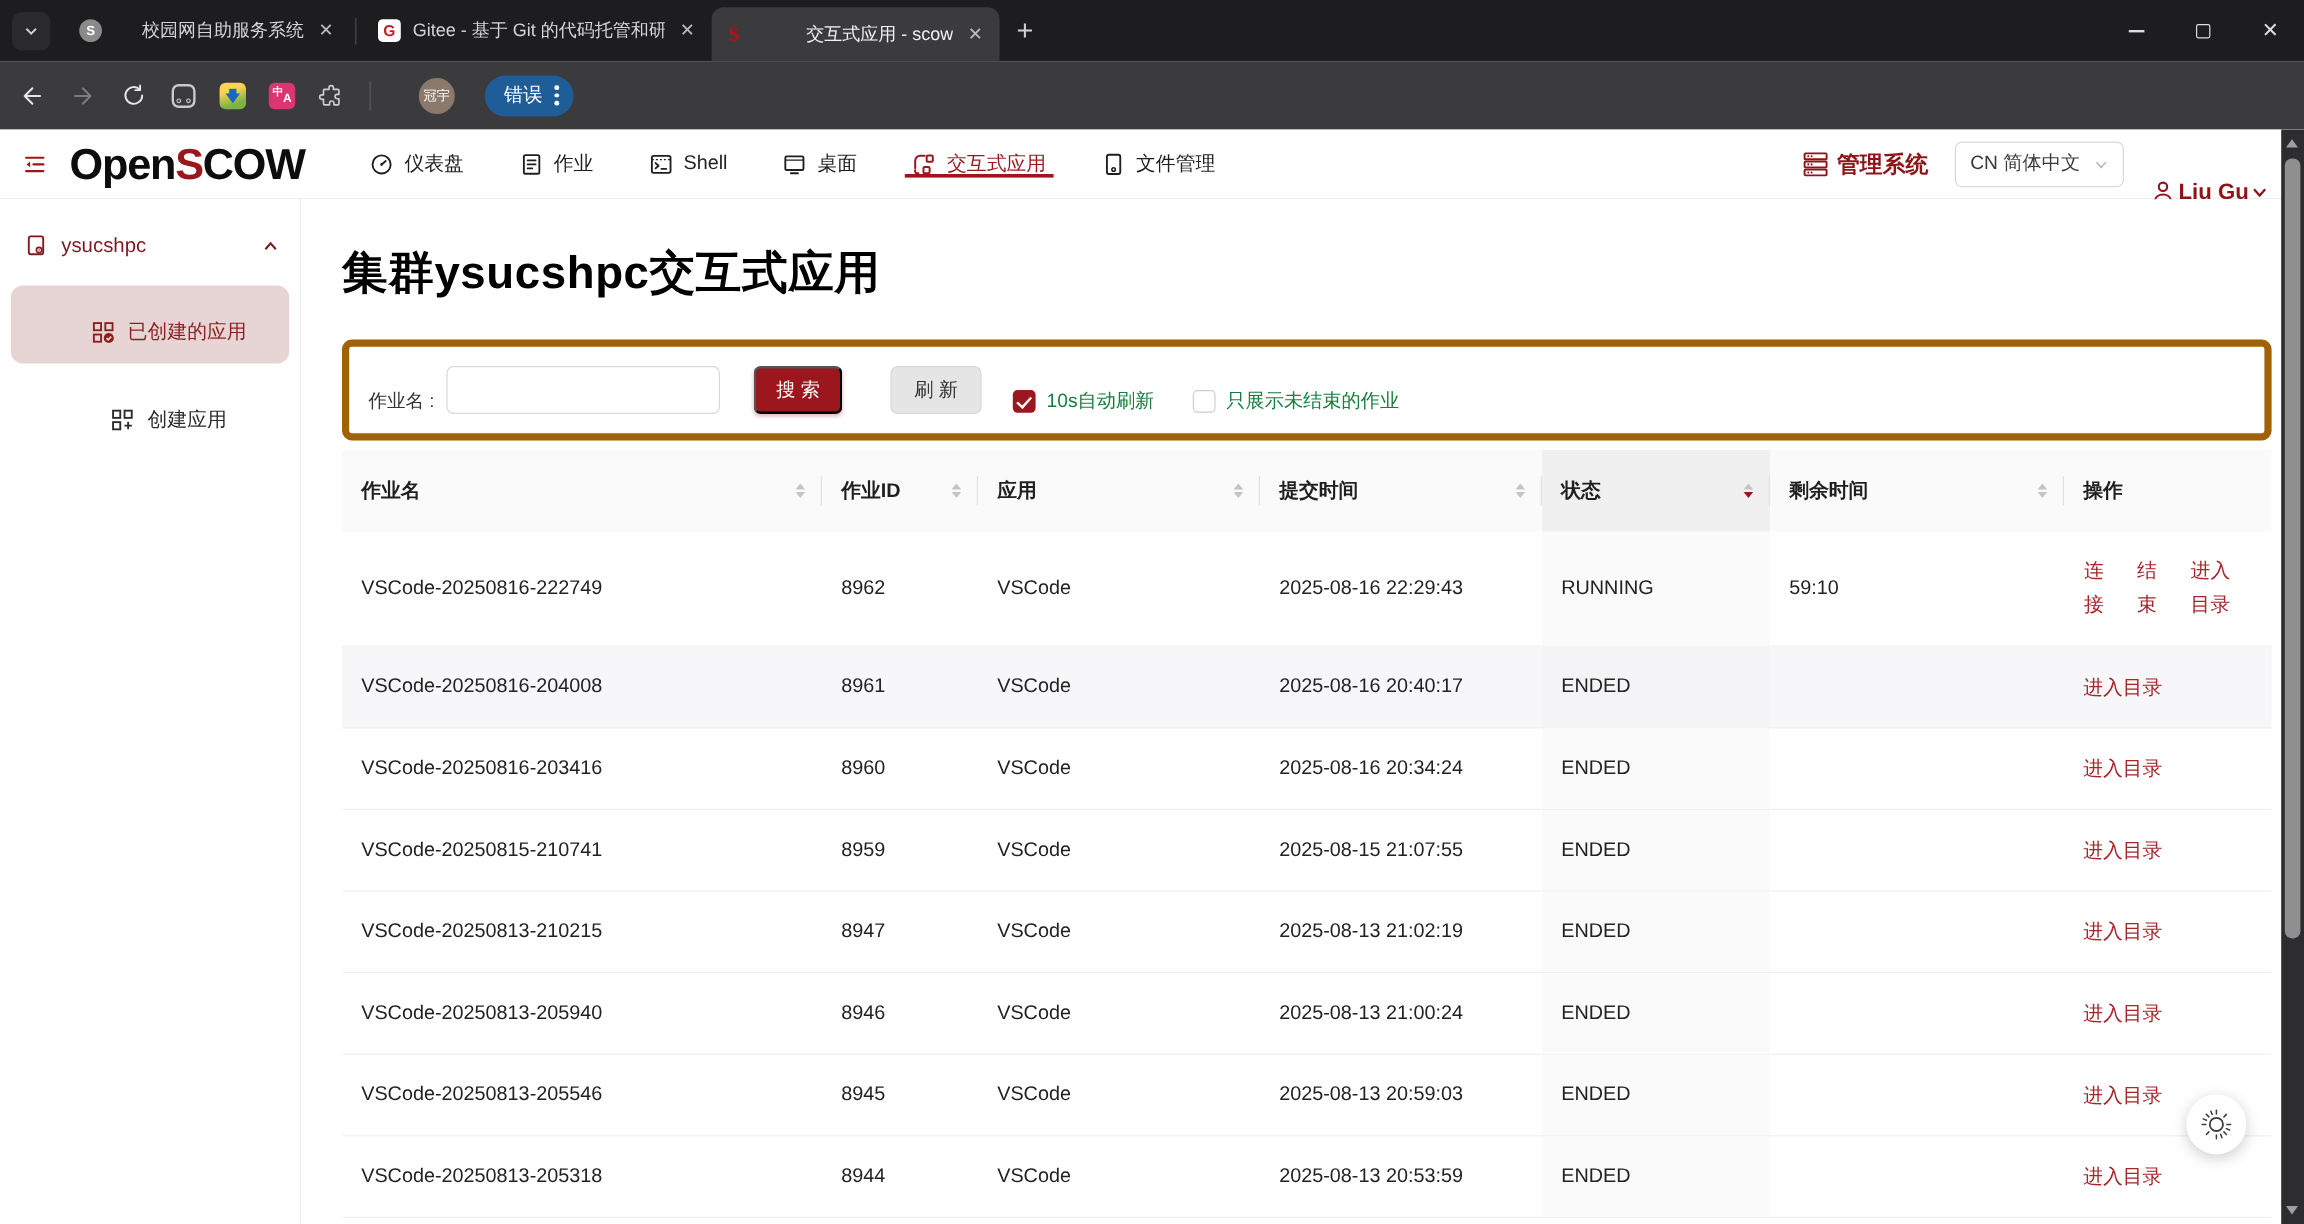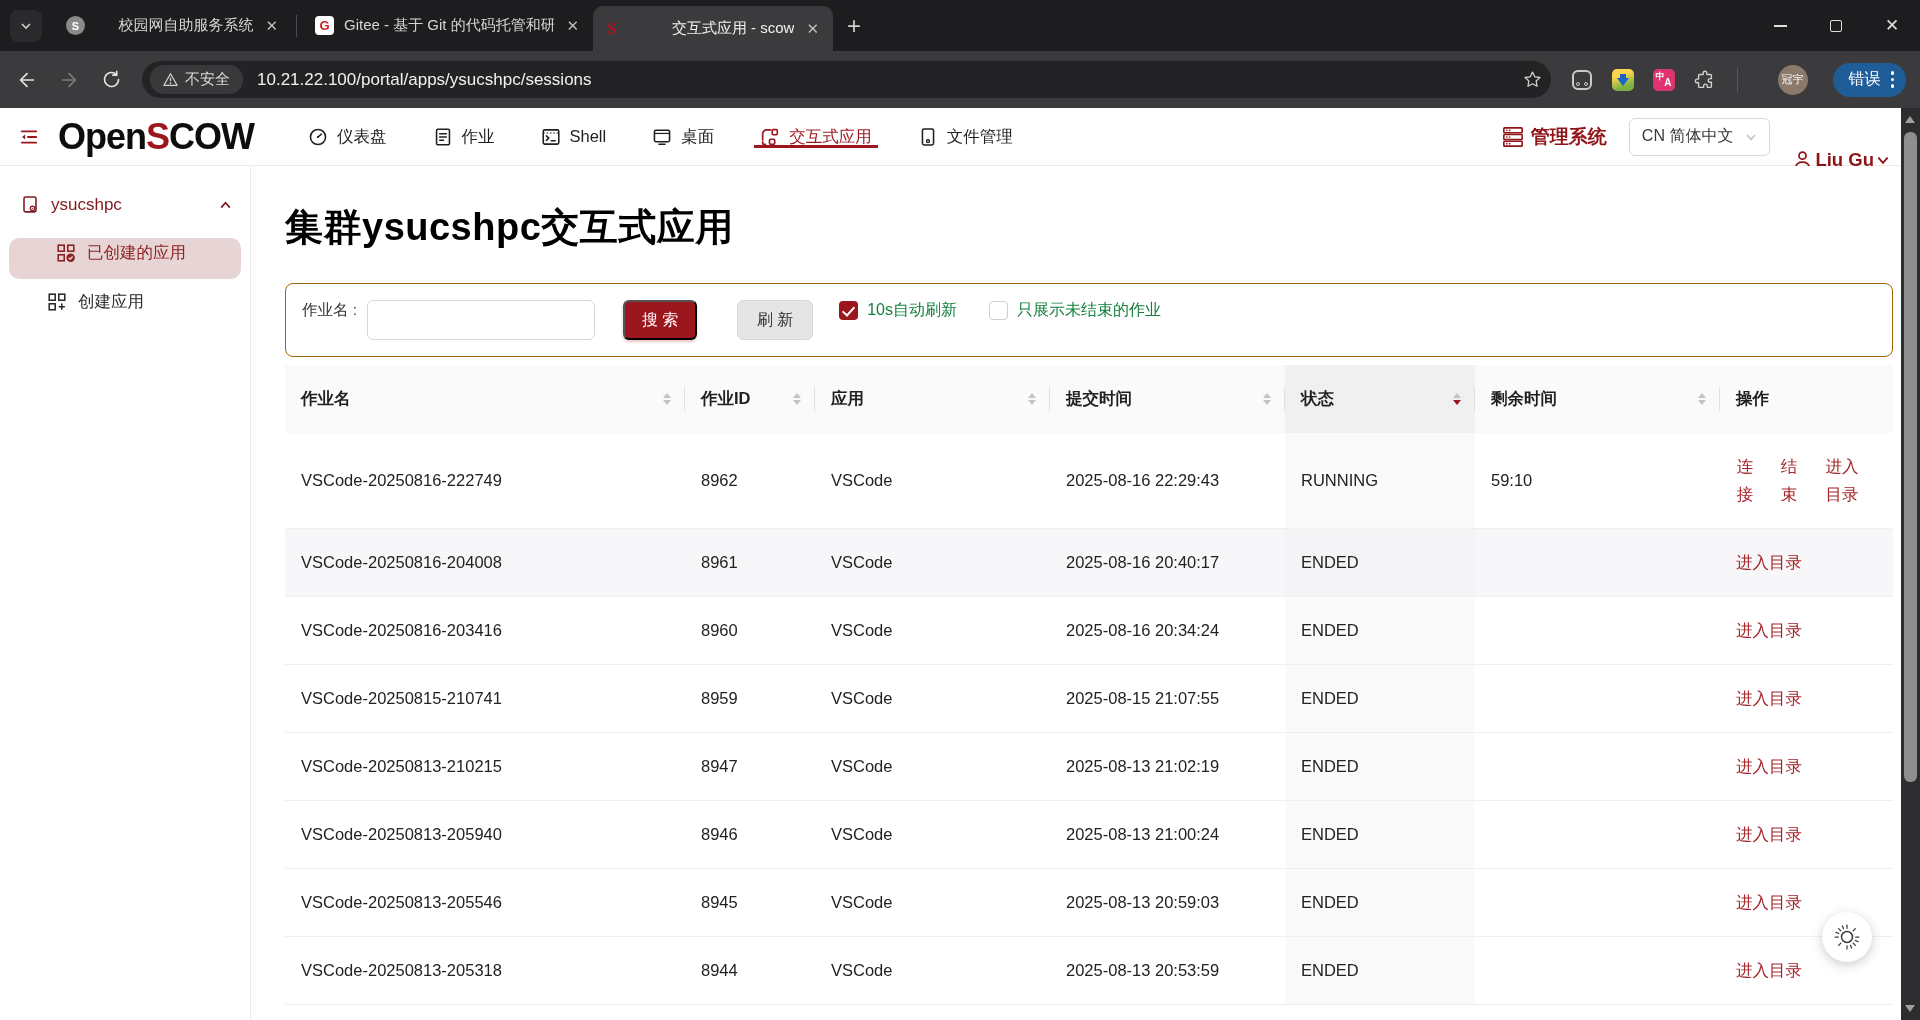--- a/index.html
+++ b/index.html
@@ -62,27 +62,27 @@
   .nv-right { margin-left:auto; display:flex; align-items:center; gap:22px; }
   .admin-link { display:flex; align-items:center; gap:7px; color:#8e1418; font-weight:700; font-size:19px; }
   .lang-select { height:38px; border:1px solid #d9d9d9; border-radius:6px; display:flex; align-items:center; gap:12px; padding:0 12px; font-size:16px; color:#3a3a3a; background:#fff; }
   .user-link { display:flex; align-items:center; gap:2px; color:#8e1418; font-weight:700; font-size:18.5px;margin-top:46px; }
 
   
   .page-body { display:flex; height:854px; }
   .sidebar { width:251px; border-right:1px solid #ececec; padding-top:14px; flex:none; background:#fff; }
   .cluster-row { display:flex; align-items:center; gap:11px; padding:15px 18px 15px 20px; color:#7e1a1f; font-size:17px; }
   .cluster-row .chev { margin-left:auto; display:flex; }
-  .side-item { display:flex; align-items:center; gap:11px; padding:4px 16px 15px 47px; font-size:16.5px; color:#2b2b2b; }
+  .side-item { display:flex; align-items:center; gap:11px; padding:28px 16px 15px 47px; font-size:16.5px; color:#2b2b2b;justify-content:center; }
   .side-item.selected { background:#e7d5d5; border-radius:10px; margin:8px 9px; color:#8c1f1f; }
 
   .content { flex:1; padding:24px 27px 0 34px; position:relative; overflow:hidden; background:#fff; }
   .page-title { font-size:38px; font-weight:800; color:#000; margin:12px 0 30px 0; letter-spacing:0.5px; }
 
-  .filter-card { border:1px solid #a16207; border-radius:8px; padding:16px; display:flex; align-items:flex-start; margin-bottom:8px; background:#fff; }
+  .filter-card { border:6px solid #a16207; border-radius:8px; padding:16px; display:flex; align-items:flex-end; margin-bottom:8px; background:#fff; }
   .f-label { font-size:15.5px; color:#333; margin-right:10px; }
   .f-input { width:228px; height:40px; border:1px solid #d9d9d9; border-radius:6px; background:#fff; margin-right:28px; }
   .btn { height:40px; border-radius:6px; font-size:16px; display:flex; align-items:center; justify-content:center; white-space:pre; }
   .btn-primary { background:#9c161d; color:#fff; width:74px; margin-right:40px; box-shadow:0 2px 3px rgba(156,22,29,.25); }
   .btn-default { background:#e5e5e5; color:#2f2f2f; width:76px; border:1px solid #d9d9d9; margin-right:26px; }
   .chk-row { display:flex; align-items:center; gap:9px; margin-right:32px; }
   .chk { width:19px; height:19px; border-radius:4px; flex:none; position:relative; }
   .chk.on { background:#9c161d; }
   .chk.on:after { content:''; position:absolute; left:6px; top:2.5px; width:5px; height:10px; border:solid #fff; border-width:0 2px 2px 0; transform:rotate(42deg); }
   .chk.off { border:1.5px solid #cfcfcf; background:#fff; }
@@ -168,34 +168,20 @@
     <div class="nav-btn">
       <svg width="22" height="22" viewBox="0 0 24 24">
           <path d="M5 12h13M12 5l7 7-7 7" fill="none" stroke="#7d7d7d" stroke-width="1.8" stroke-linecap="round" stroke-linejoin="round"></path>
         </svg>
     </div>
     <div class="nav-btn">
       <svg width="21" height="21" viewBox="0 0 24 24">
           <path d="M20 12a8 8 0 1 1-2.3-5.6M18 2.5V7h-4.5" fill="none" stroke="#e6e6e6" stroke-width="1.8" stroke-linecap="round"></path>
         </svg>
     </div>
-    <div class="urlbar">
-      <span class="sec-chip">
-        <svg width="15" height="15" viewBox="0 0 16 16">
-            <path d="M8 1.8 15 14.2 H1 Z" fill="none" stroke="#d6d6d6" stroke-width="1.3" stroke-linejoin="round"></path>
-            <line x1="8" y1="6" x2="8" y2="9.8" stroke="#d6d6d6" stroke-width="1.3"></line>
-            <circle cx="8" cy="11.9" r="0.9" fill="#d6d6d6"></circle>
-          </svg>
-        <span>不安全</span>
-      </span>
-      <span class="url-text">10.21.22.100/portal/apps/ysucshpc/sessions</span>
-      <svg width="21" height="21" viewBox="0 0 24 24">
-          <path d="M12 3.5l2.6 5.4 5.9.8-4.3 4.1 1 5.9-5.2-2.8-5.2 2.8 1-5.9-4.3-4.1 5.9-.8z" fill="none" stroke="#d0d0d0" stroke-width="1.5" stroke-linejoin="round"></path>
-        </svg>
-    </div>
     <div class="ext-area">
       <div class="ext-ic">
         <div class="robot-box">
             <i class="l"></i>
             <i class="r"></i>
           </div>
       </div>
       <div class="ext-ic">
         <div class="dl-box">
             <div class="dl-arrow"></div>

